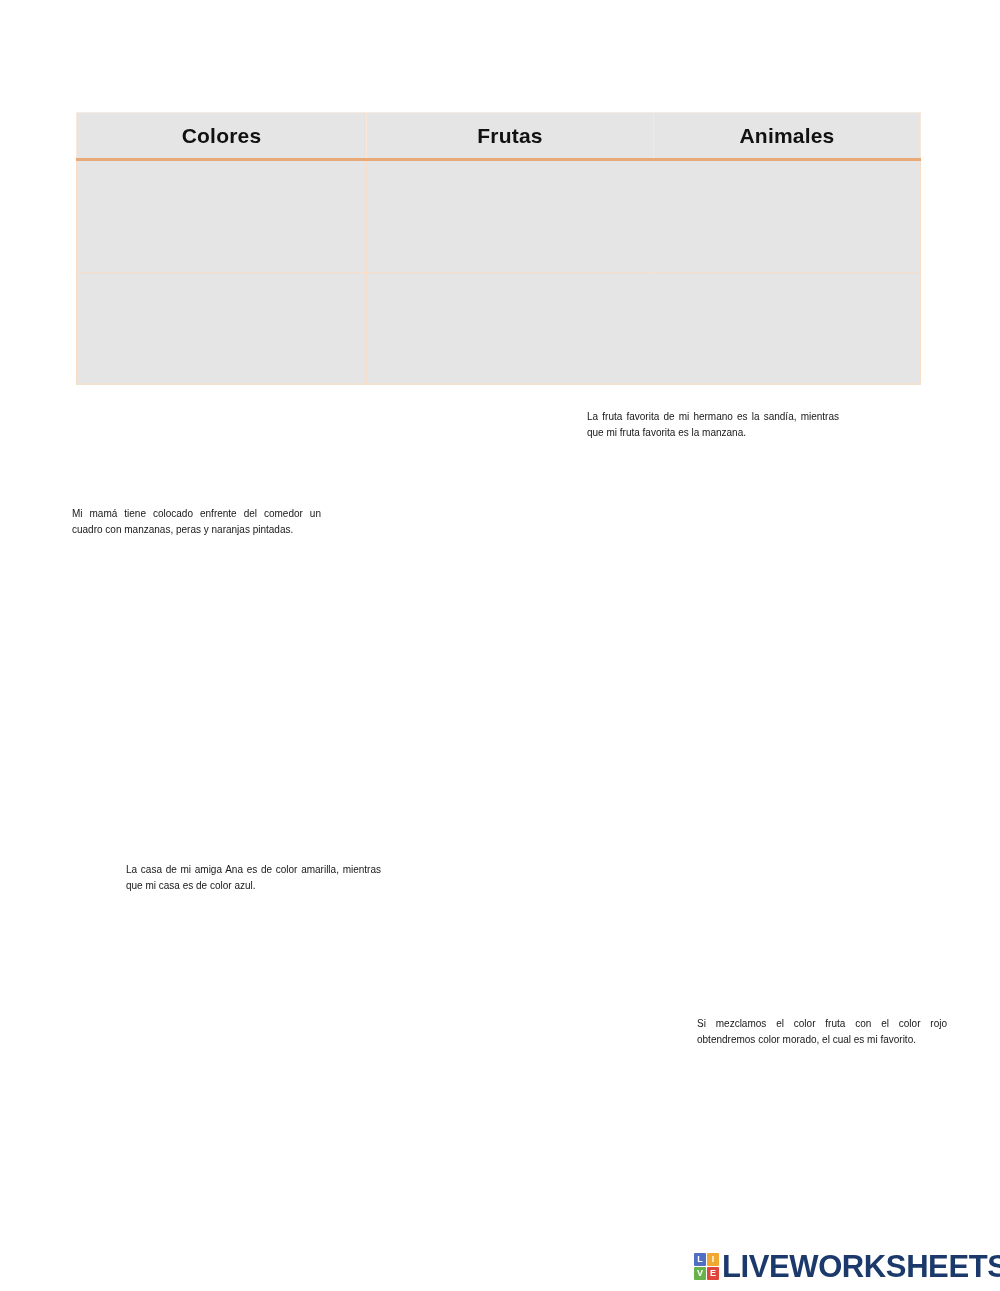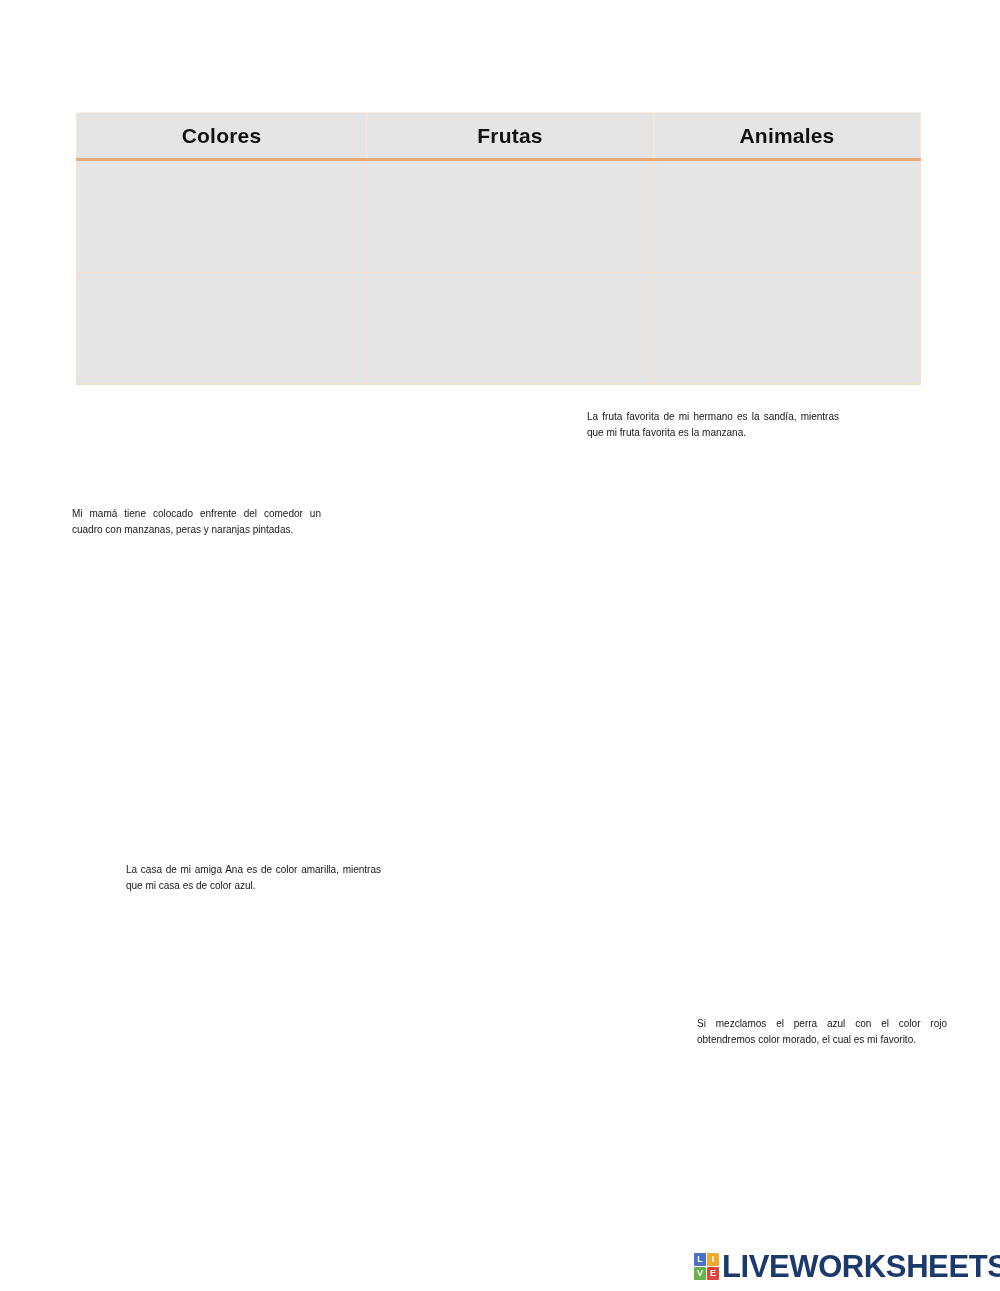--- a/index.html
+++ b/index.html
@@ -156,21 +156,21 @@
     </tbody>
   </table>
 
   <div class="sentence s-fruta-hermano">La fruta favorita de mi hermano es la sandía, mientras que mi fruta favorita es la manzana.</div>
 
   <div class="sentence s-mama-cuadro">Mi mamá tiene colocado enfrente del comedor un cuadro con manzanas, peras y naranjas pintadas.</div>
 
 
   <div class="sentence s-casa-ana">La casa de mi amiga Ana es de color amarilla, mientras que mi casa es de color azul.</div>
 
-  <div class="sentence s-mezcla-color">Si mezclamos el perra azul con el color rojo obtendremos color morado, el cual es mi favorito.</div>
+  <div class="sentence s-mezcla-color">Si mezclamos el color fruta con el color rojo obtendremos color morado, el cual es mi favorito.</div>
 
 
   <div class="lw-logo">
     <div class="lw-tiles">
       <span class="lw-tile t-l">L</span>
       <span class="lw-tile t-i">I</span>
       <span class="lw-tile t-v">V</span>
       <span class="lw-tile t-e">E</span>
     </div>
     <span class="lw-word">LIVEWORKSHEETS</span>

